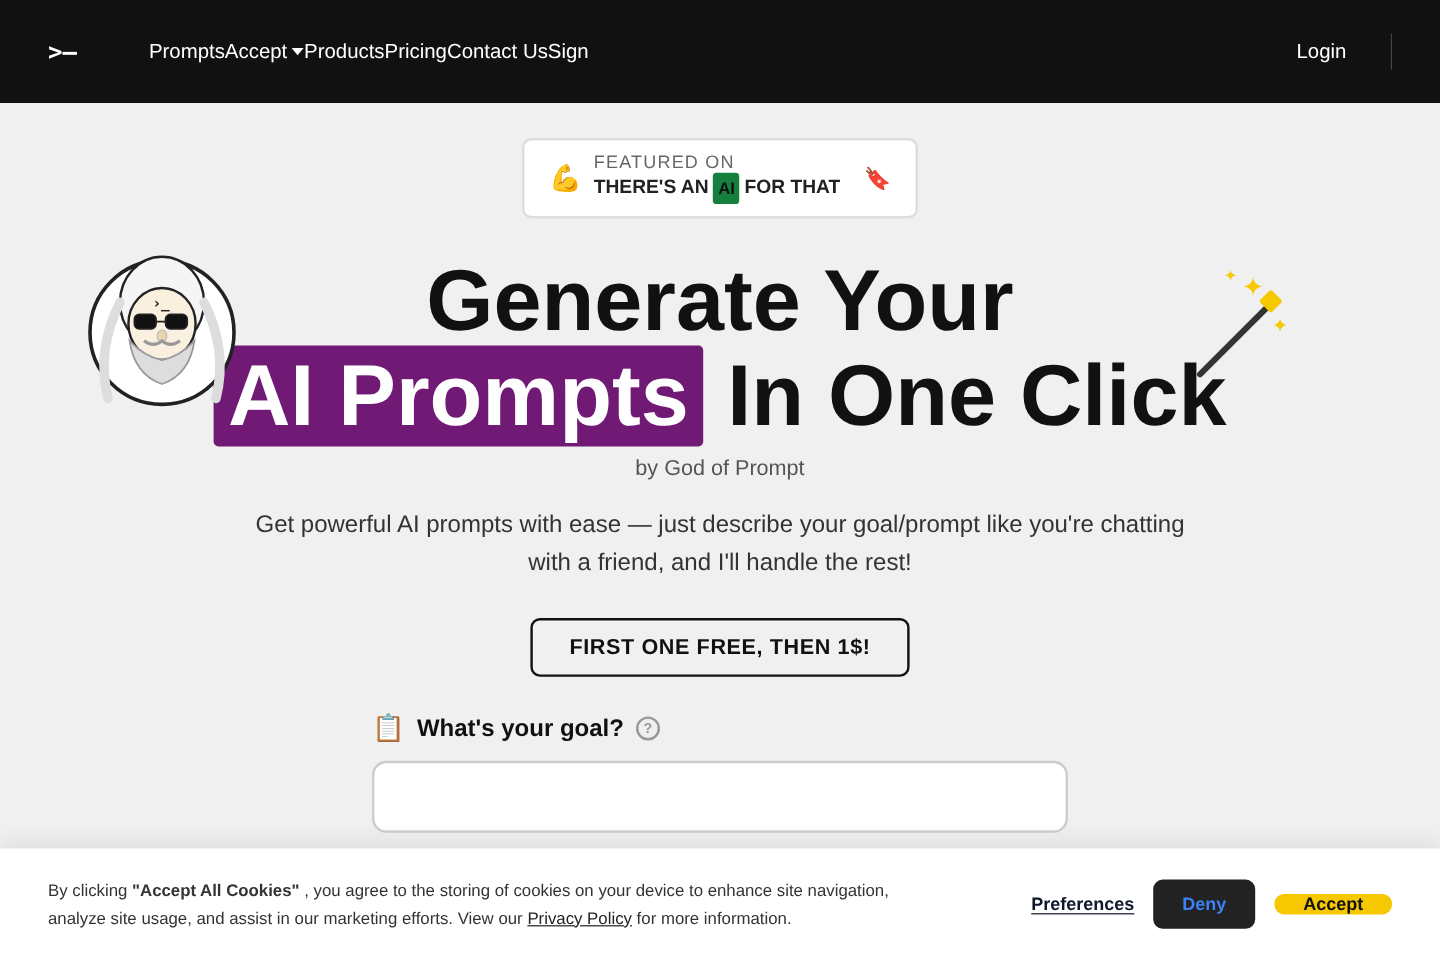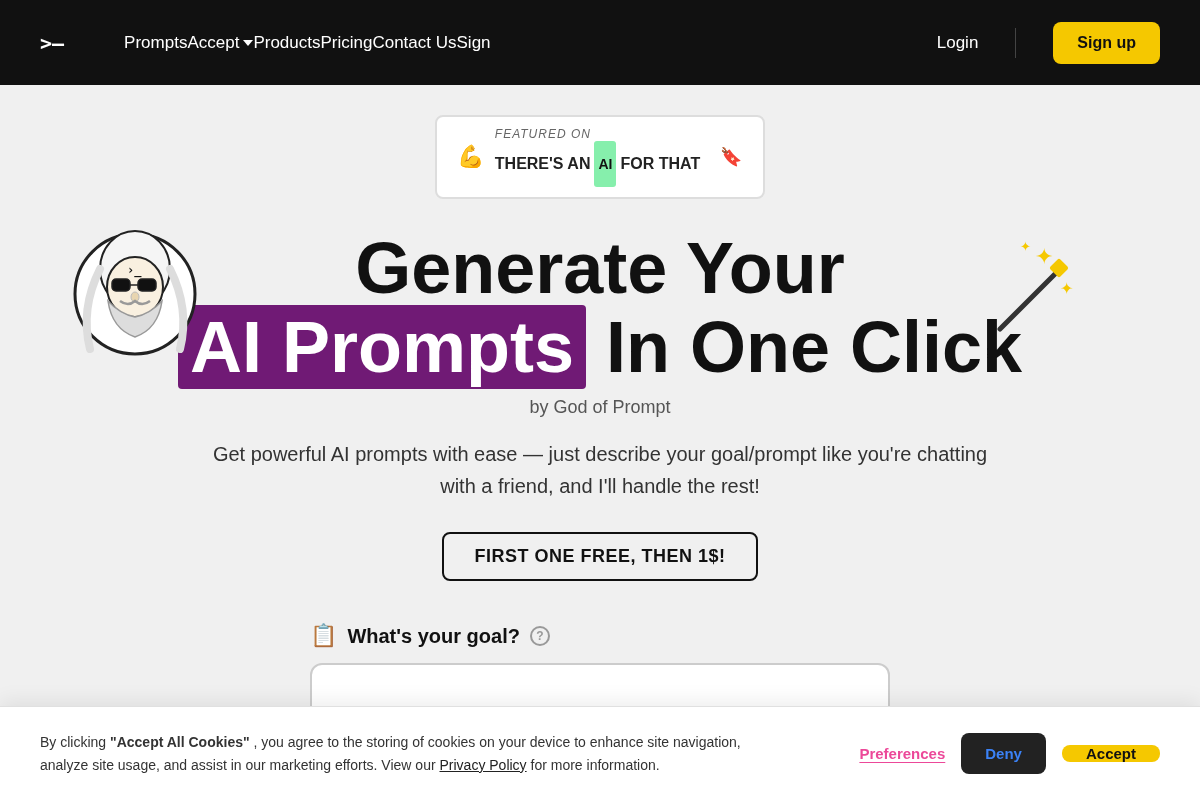--- a/index.html
+++ b/index.html
@@ -101,40 +101,39 @@
       padding: 10px 20px;
       display: flex;
       align-items: center;
       gap: 10px;
       margin-bottom: 30px;
     }
     .badge-muscle {
       font-size: 22px;
     }
     .badge-text-small {
-      font-size: 12px;
+      font-size: 15px;
       color: #666;
       text-transform: uppercase;
       letter-spacing: 1px;
-      font-style: italic;
     }
     .badge-text-main {
       font-size: 16px;
       font-weight: 700;
       color: #222;
       display: flex;
       align-items: center;
       gap: 4px;
     }
     .badge-ai-box {
-      background: #86efac;
+      background: #15803d;
       color: #111;
       font-weight: 900;
       font-size: 14px;
-      padding: 15px 4px;
+      padding: 5px 4px;
       border-radius: 3px;
     }
     .badge-bookmark {
       color: #888;
       font-size: 18px;
       margin-left: 10px;
     }
 
     
     .hero {
@@ -183,21 +182,21 @@
     
     .pricing-badge {
       display: inline-block;
       border: 2.5px solid #111;
       color: #111;
       font-size: 18px;
       font-weight: 800;
       padding: 12px 30px;
       border-radius: 8px;
       letter-spacing: 0.5px;
-      margin-bottom: 42px;
+      margin-bottom: 30px;
       text-transform: uppercase;
       text-align: center;
     }
 
     
     .goal-section {
       width: 100%;
       max-width: 580px;
       margin: 0 auto;
     }
@@ -266,21 +265,21 @@
     .cookie-actions {
       display: flex;
       align-items: center;
       gap: 16px;
       margin-left: 40px;
       flex-shrink: 0;
     }
     .btn-preferences {
       background: none;
       border: none;
-      color: #ec4899;
+      color: #0f172a;
       font-size: 15px;
       font-weight: 600;
       cursor: pointer;
       text-decoration: underline;
       text-underline-offset: 3px;
     }
     .btn-deny {
       background: #222;
       color: #3b82f6;
       border: none;
@@ -327,21 +326,20 @@
       <span class="chevron-down"></span>
     </a>
     <a href="#">Products</a>
     <a href="#">Pricing</a>
     <a href="#">Contact Us</a>
     <a href="#">Sign</a>
   </div>
   <div class="navbar-right">
     <a href="#" class="login-link">Login</a>
     <div class="divider-line"></div>
-    <button class="signup-btn">Sign up</button>
   </div>
 </nav>
 
 <main class="main">
 
   <div class="featured-badge">
     <span class="badge-muscle">💪</span>
     <div>
       <div class="badge-text-small">FEATURED ON</div>
       <div class="badge-text-main">

